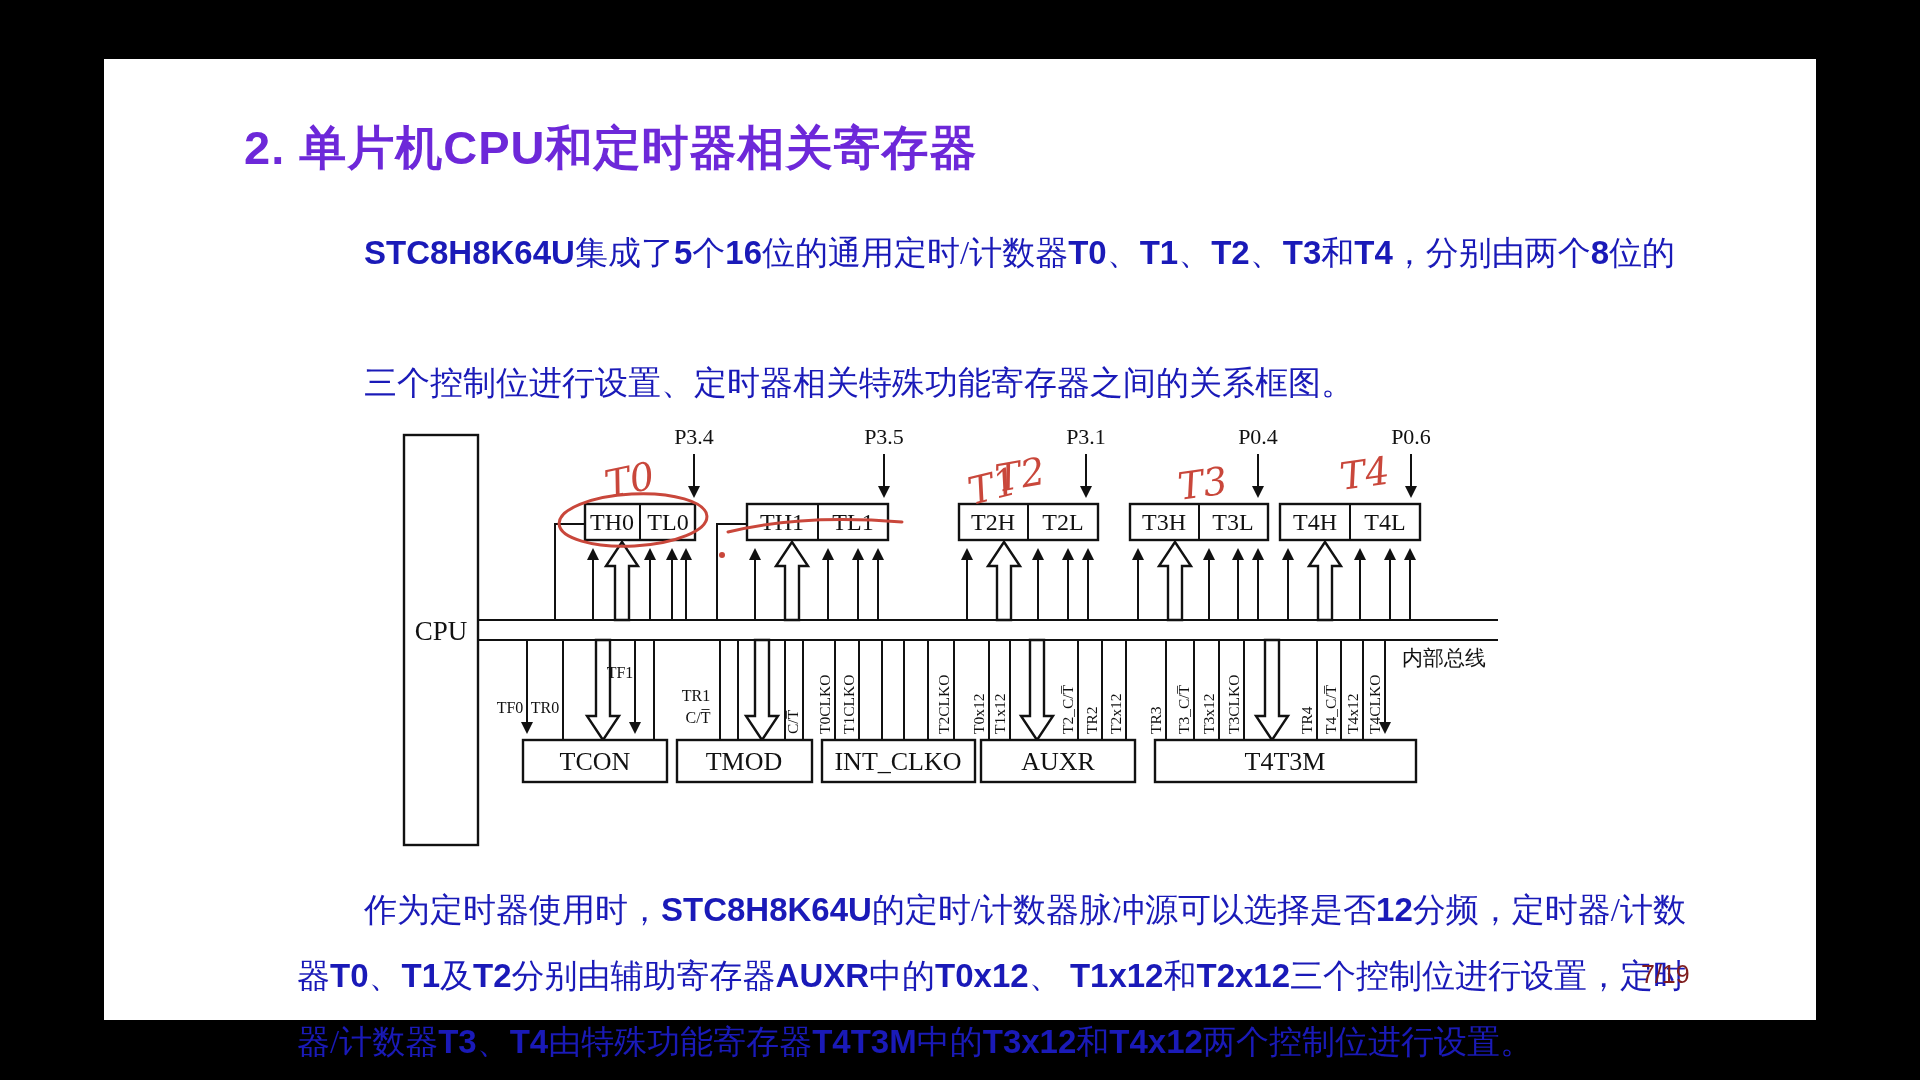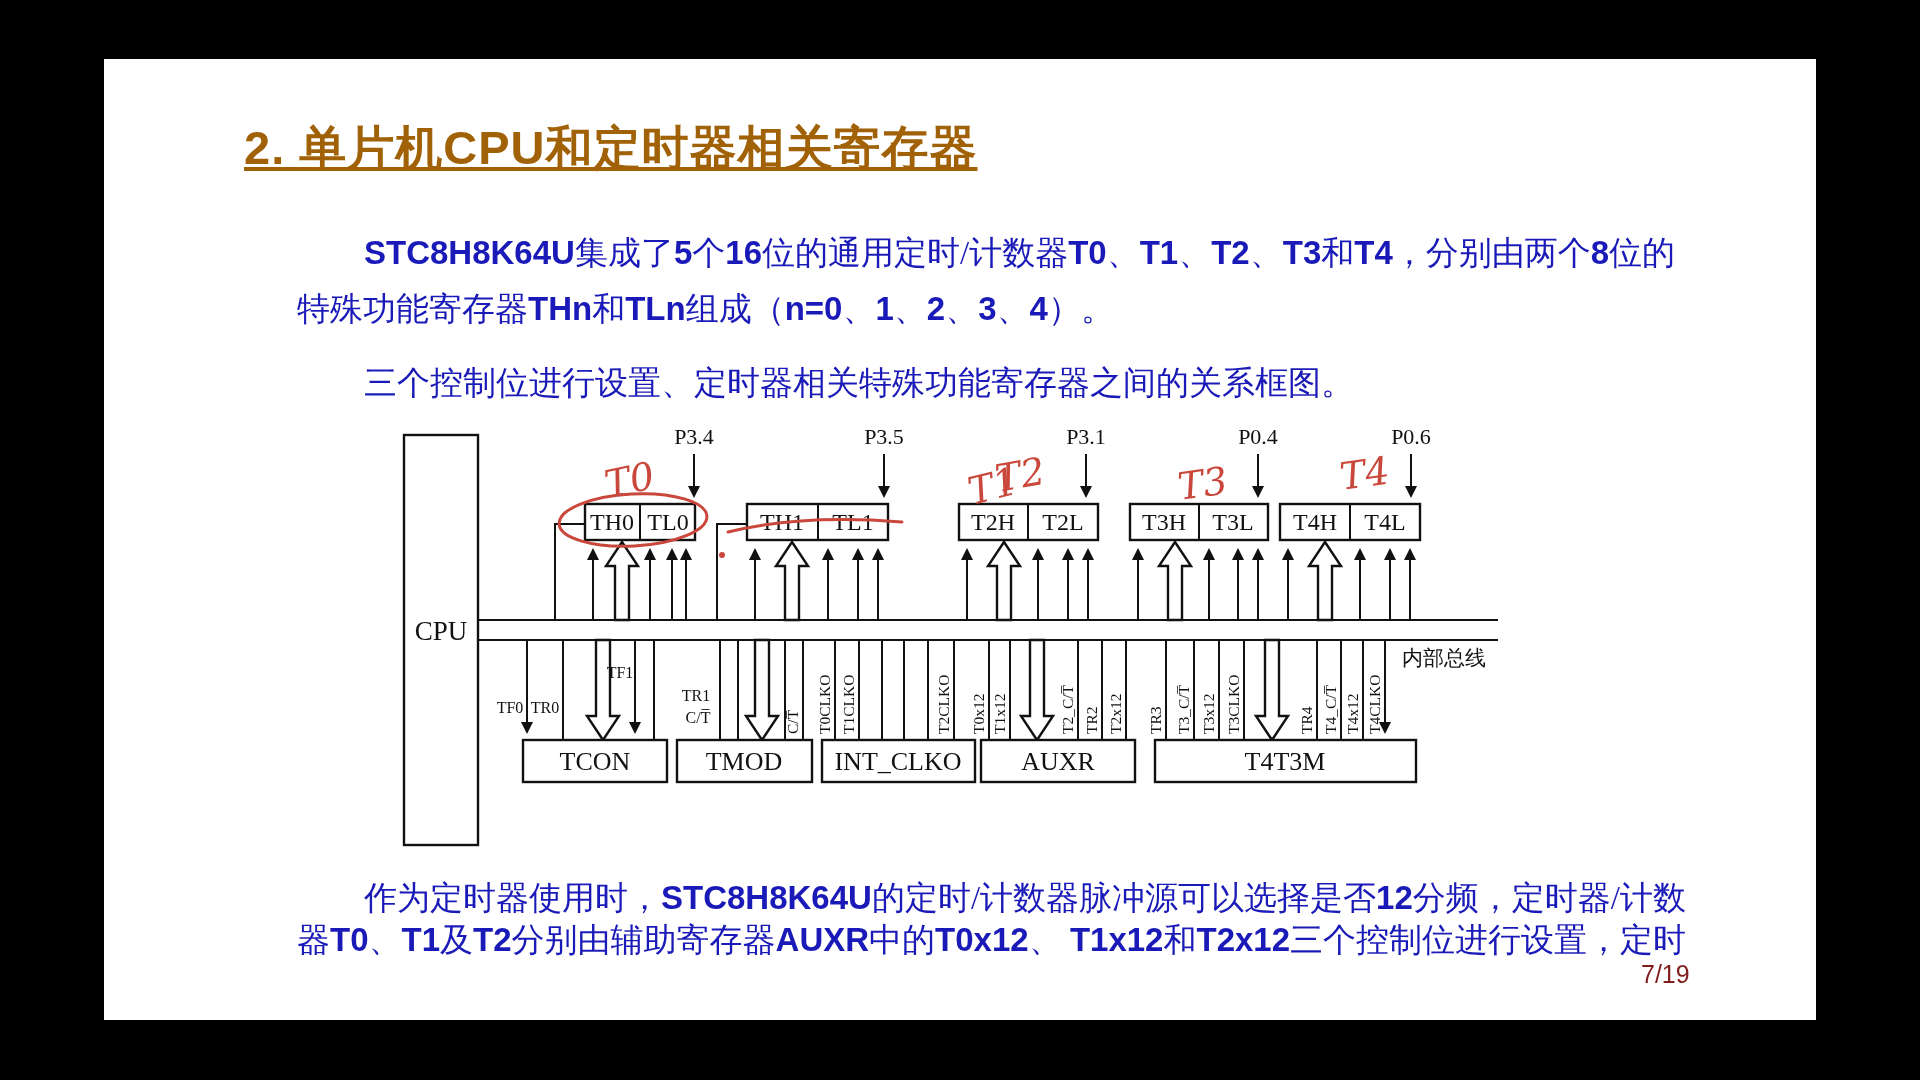--- a/index.html
+++ b/index.html
@@ -8,29 +8,29 @@
     font-family:"Liberation Serif", serif;overflow:hidden;
   }
   .slide{
     position:absolute;left:104px;top:59px;width:1712px;height:961px;
     background:#ffffff;
   }
   .title{
     position:absolute;left:140px;top:58px;
     font-family:"Liberation Sans", sans-serif;
     font-weight:bold;font-size:47px;letter-spacing:1px;
-    color:#a16207;white-space:nowrap;text-decoration:underline;
+    color:#6d28d9;white-space:nowrap;
   }
   .bodytext{
     position:absolute;left:193px;
     color:#1a1ab8;font-size:33px;line-height:56px;white-space:nowrap;
   }
   .p1{top:166px;}
   .p2{top:296px;}
-  .p3{top:818px;line-height:42px;}
+  .p3{top:818px;line-height:65px;}
   .rich-line{white-space:nowrap;}
   .rich-line.indent{padding-left:67px;}
   .latin-bold{
     font-family:"Liberation Sans", sans-serif;
     font-weight:bold;
     text-align:right;
   }
   .pagenum{
     position:absolute;left:1537px;top:901px;
     font-family:"Liberation Sans", sans-serif;
@@ -45,28 +45,28 @@
 </style>
 </head>
 <body>
 
 <div class="slide">
 
   <div class="title">2. 单片机CPU和定时器相关寄存器</div>
 
   <div class="bodytext p1">
       <div class="rich-line indent"><span class="latin-bold">STC8H8K64U</span><span>集成了</span><span class="latin-bold">5</span><span>个</span><span class="latin-bold">16</span><span>位的通用定时/计数器</span><span class="latin-bold">T0</span><span>、</span><span class="latin-bold">T1</span><span>、</span><span class="latin-bold">T2</span><span>、</span><span class="latin-bold">T3</span><span>和</span><span class="latin-bold">T4</span><span>，分别由两个</span><span class="latin-bold">8</span><span>位的</span></div>
-      <div class="rich-line"><span>特殊功能寄存器</span><span class="latin-bold">THn</span><span>和</span><span class="latin-bold">TLn</span><span>组成（</span><span class="latin-bold">n=0</span><span>、</span><span class="latin-bold">1</span><span>、</span><span class="latin-bold">2</span><span>、</span><span class="latin-bold">3</span><span>、</span><span class="latin-bold">4</span><span>）。</span></div>
     </div>
   <div class="bodytext p2">
       <div class="rich-line indent"><span>三个控制位进行设置、定时器相关特殊功能寄存器之间的关系框图。</span></div>
     </div>
   <div class="bodytext p3">
       <div class="rich-line indent"><span>作为定时器使用时，</span><span class="latin-bold">STC8H8K64U</span><span>的定时/计数器脉冲源可以选择是否</span><span class="latin-bold">12</span><span>分频，定时器/计数</span></div>
       <div class="rich-line"><span>器</span><span class="latin-bold">T0</span><span>、</span><span class="latin-bold">T1</span><span>及</span><span class="latin-bold">T2</span><span>分别由辅助寄存器</span><span class="latin-bold">AUXR</span><span>中的</span><span class="latin-bold">T0x12</span><span>、 </span><span class="latin-bold">T1x12</span><span>和</span><span class="latin-bold">T2x12</span><span>三个控制位进行设置，定时</span></div>
+      <div class="rich-line"><span>器/计数器</span><span class="latin-bold">T3</span><span>、</span><span class="latin-bold">T4</span><span>由特殊功能寄存器</span><span class="latin-bold">T4T3M</span><span>中的</span><span class="latin-bold">T3x12</span><span>和</span><span class="latin-bold">T4x12</span><span>两个控制位进行设置。</span></div>
     </div>
 
   <div class="pagenum">7/19</div>
 
   <svg class="diagram" width="1180" height="452" viewBox="0 0 1180 452">
     <defs>
       <marker id="arr" markerWidth="6" markerHeight="6" refX="5" refY="3" orient="auto">
         <path d="M0,0 L6,3 L0,6 z" fill="#111"></path>
       </marker>
     </defs>

